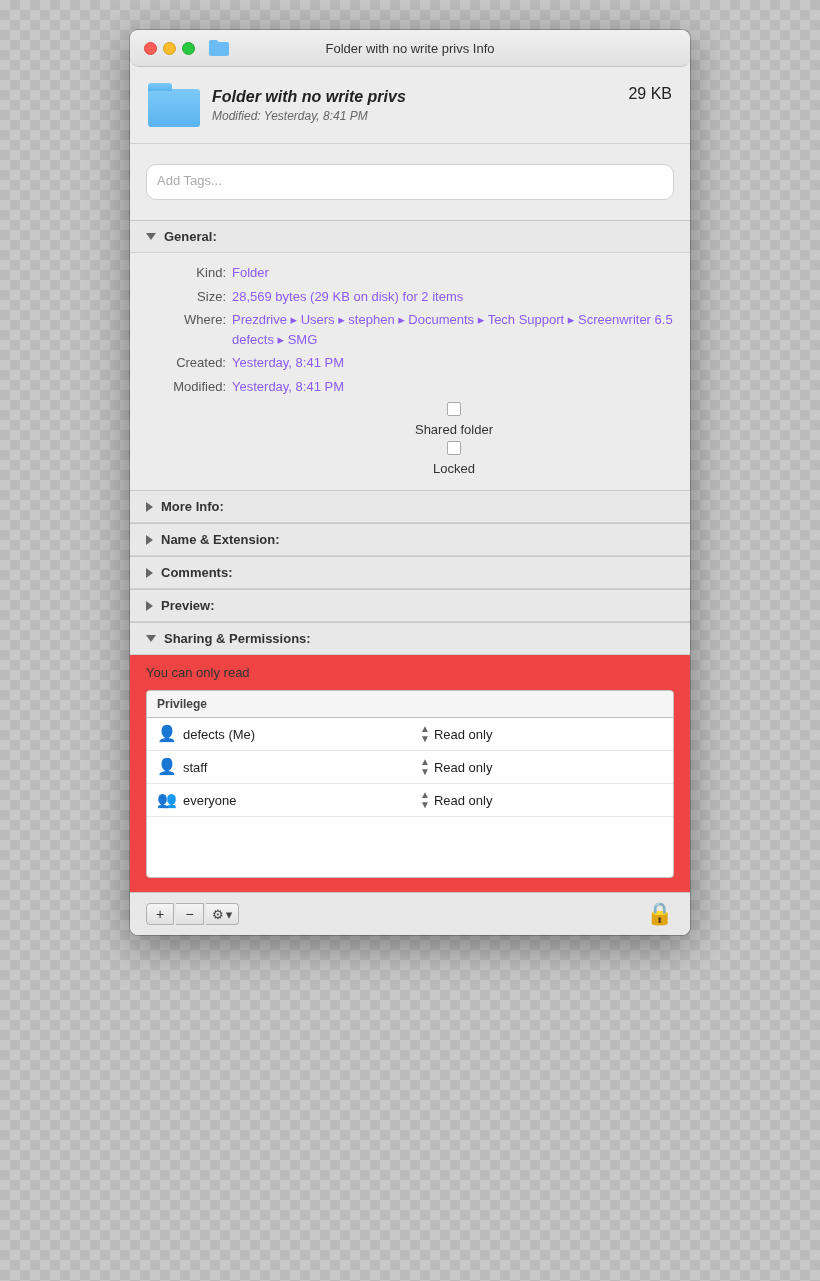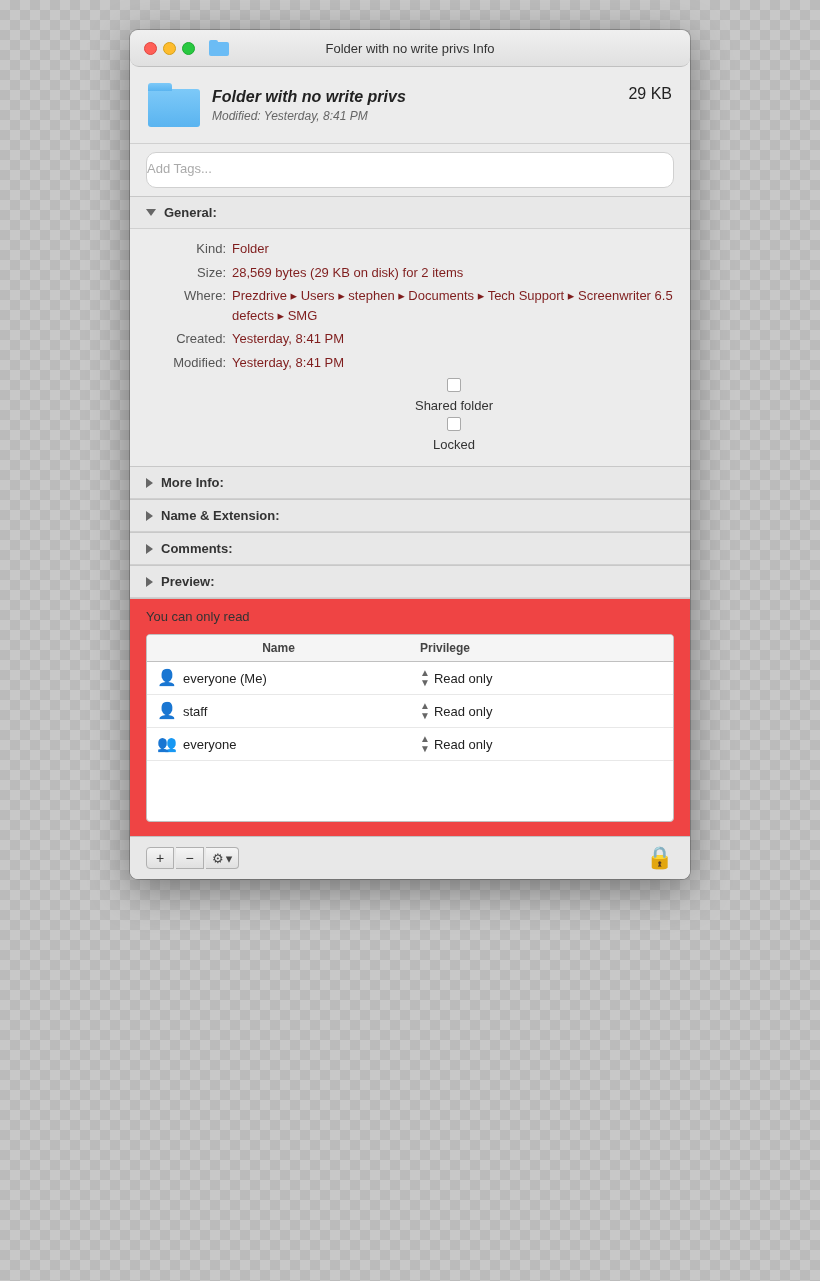--- a/index.html
+++ b/index.html
@@ -155,22 +155,22 @@
     .file-size {
       font-size: 16px;
       font-weight: 500;
       color: #222;
       align-self: flex-start;
       margin-top: 2px;
     }
 
     
     .tags-area {
-      margin: 8px 16px;
-      padding: 6px 0;
+      margin: 20px 16px;
+      padding: 6px 10px;
       background: white;
       border: 1px solid #d0d0d0;
       border-radius: 10px;
       min-height: 36px;
     }
     .tags-placeholder {
       font-size: 13px;
       color: #aaa;
     }
 
@@ -228,21 +228,21 @@
     }
     .info-label {
       text-align: right;
       width: 80px;
       flex-shrink: 0;
       color: #555;
       font-weight: 500;
       margin-right: 6px;
     }
     .info-value {
-      color: #7f1d1d;
+      color: #8b5cf6;
       flex: 1;
     }
 
     .checkbox-row {
       display: flex;
       align-items: center;
       gap: 6px;
       margin-top: 6px;
       margin-left: 88px;
       flex-direction: column;
@@ -498,33 +498,36 @@
     </div>
 
     <div class="section">
       <div class="section-header">
         <span class="triangle triangle-right"></span>
         <span class="section-label">Preview:</span>
       </div>
     </div>
 
     <div class="section">
+      <div class="section-header">
+        <span class="triangle triangle-down"></span>
+        <span class="section-label">Sharing &amp; Permissions:</span>
+      </div>
       <div class="sharing-content">
         <div class="you-can-only-read">You can only read</div>
 
         <div class="permissions-table">
           <div class="table-header">
-            <div class="col-name">Name</div>
             <div class="col-privilege">Privilege</div>
           </div>
 
           <div class="table-row-item">
             <div class="row-name-cell">
               <span class="user-icon">👤</span>
-              <span>everyone (Me)</span>
+              <span>defects (Me)</span>
             </div>
             <div class="row-privilege-cell">
               <span class="stepper-arrows">
                 <span>▲</span>
                   <span>▼</span>
               </span>
               <span>Read only</span>
             </div>
           </div>
 

